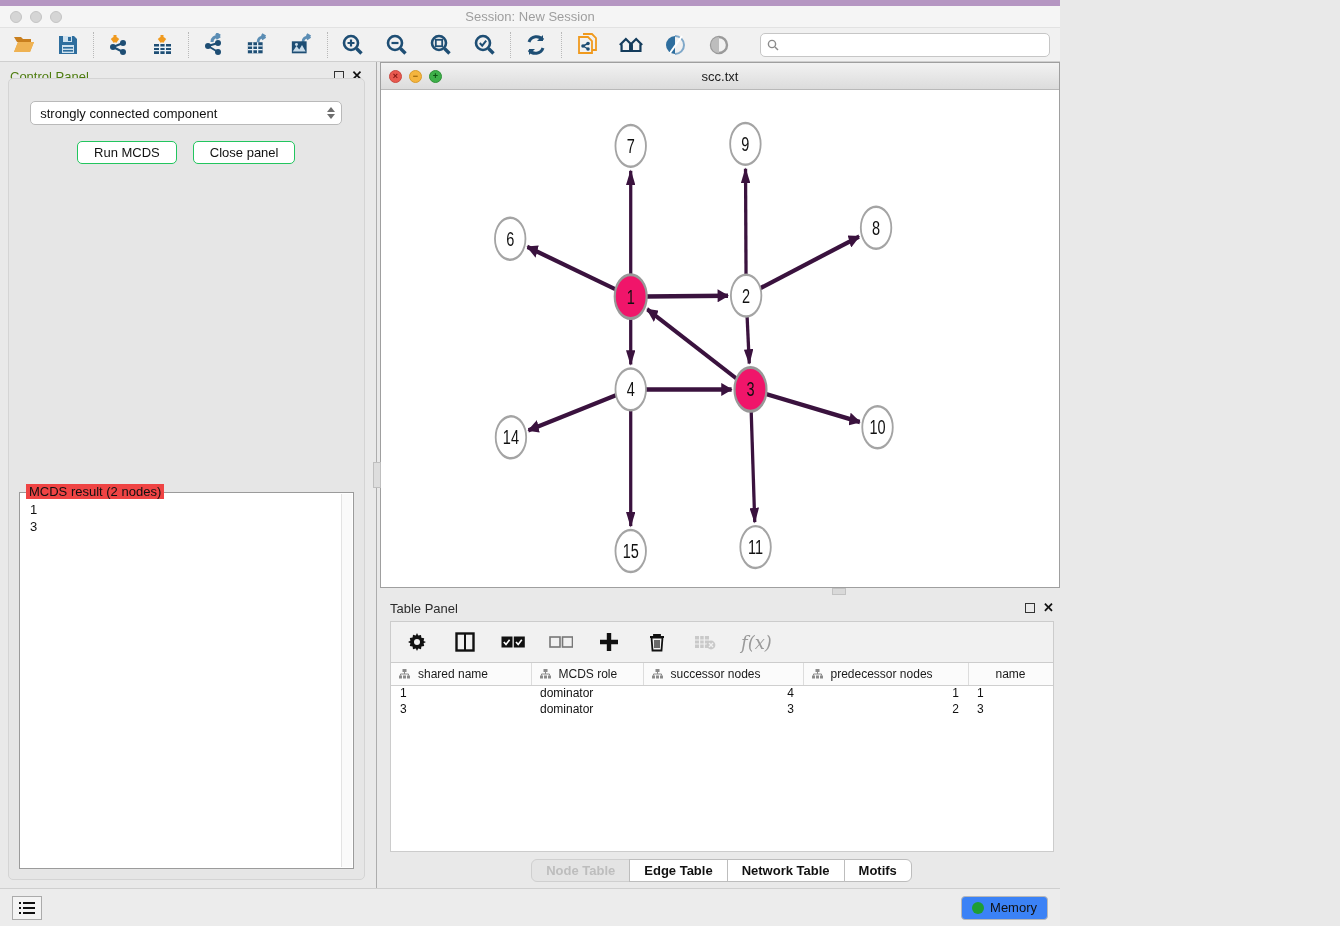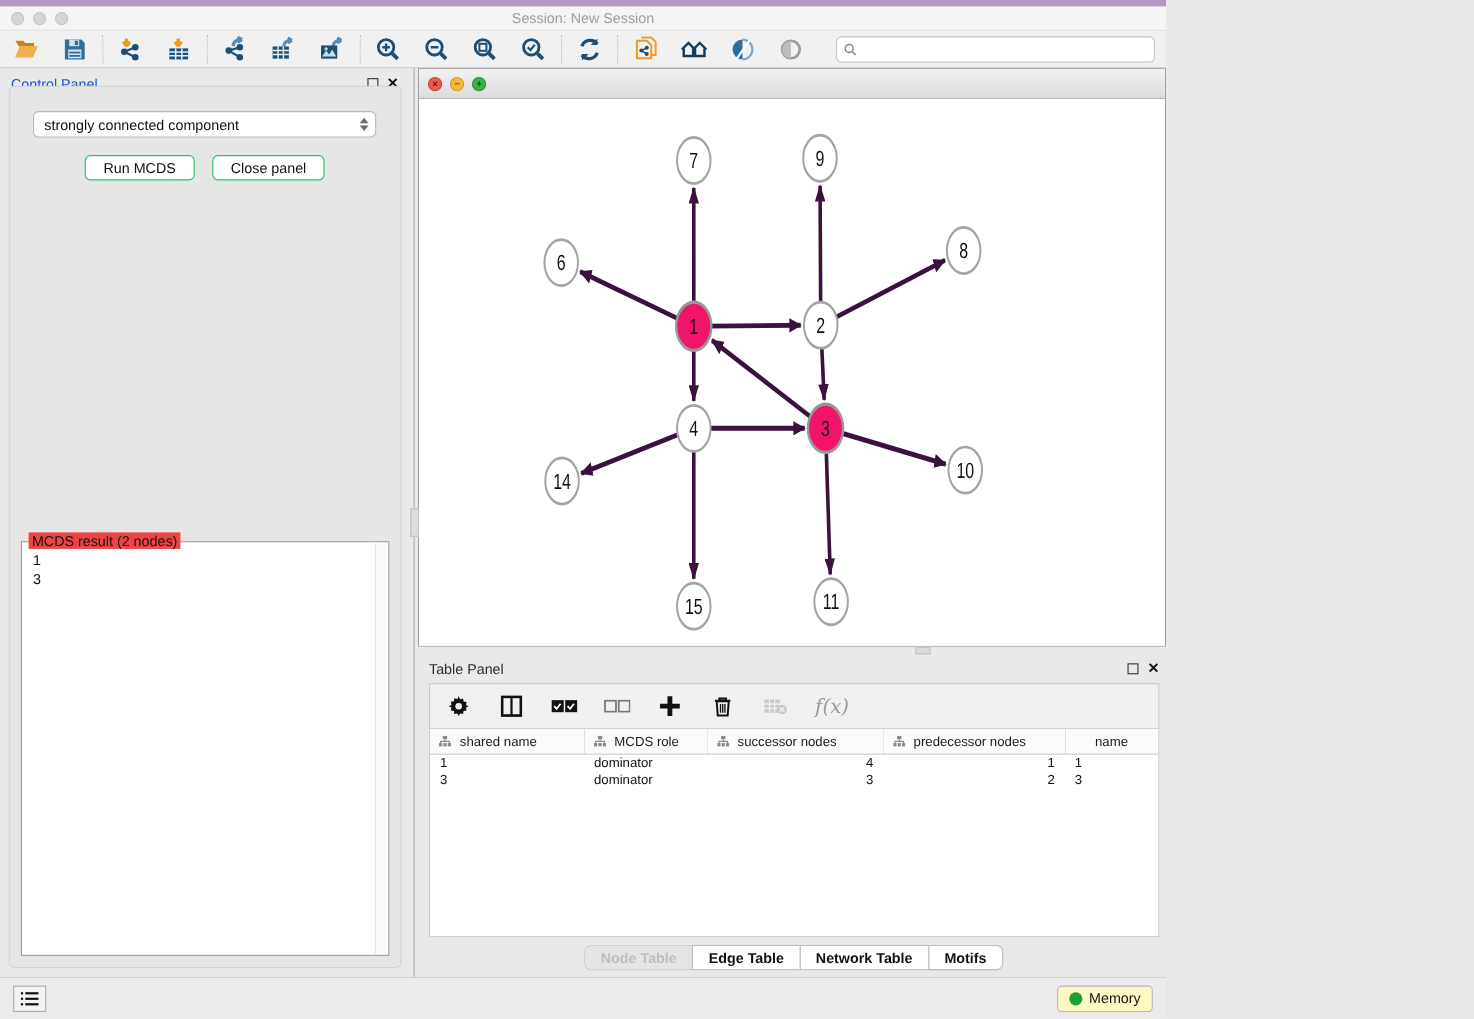--- a/index.html
+++ b/index.html
@@ -24,21 +24,21 @@
   .search-box { width:290px; height:24px; background:#FFFFFF; border:1px solid #C6C6C6; border-radius:5px; display:flex; align-items:center; padding:0 6px; }
   .search-box input { border:none; outline:none; flex:1; font-size:12px; font-family:"Liberation Sans",sans-serif; background:transparent; }
   .mag { width:12px; height:12px; margin-right:4px; }
 
   
   .main { flex:1; display:flex; position:relative; }
 
   
   .control-panel { width:398px; display:flex; flex-direction:column; background:#E9E9E9; }
   .cp-header { height:28px; display:flex; align-items:center; padding:0 10px; }
-  .cp-header .cp-title { font-size:13px; color:#1d4ed8; }
+  .cp-header .cp-title { font-size:13px; color:#4d7c0f; }
   .win-btns { margin-left:auto; display:flex; align-items:center; gap:8px; }
   .wb-max { width:10px; height:10px; border:1.5px solid #333; }
   .wb-close { font-size:13px; font-weight:bold; color:#111; line-height:10px; cursor:pointer; }
   .cp-tabs { display:flex; justify-content:center; margin-top:2px; z-index:2; }
   .seg { border:1px solid #BDBDBD; background:#FFFFFF; font-size:13px; font-weight:bold; color:#111; padding:3px 14px; margin-left:-1px; cursor:pointer; }
   .seg.first { border-radius:6px 0 0 6px; }
   .seg.last  { border-radius:0 6px 6px 0; }
   .seg.muted { background:#E4E4E4; color:#BDBDBD; border-color:#CFCFCF; }
   .cp-body { flex:1; margin:0 8px 8px 8px; margin-top:-12px; padding-top:12px; background:#E6E6E6; border:1px solid #D4D4D4; border-radius:5px; display:flex; flex-direction:column; }
   .opt-label { text-align:center; font-size:13px; color:#1A1A1A; margin-top:26px; }
@@ -88,21 +88,21 @@
   table.grid th { height:22px; background:#FBFBFB; border-right:1px solid #DDDDDD; border-bottom:1px solid #CFCFCF; font-size:12px; font-weight:normal; color:#1A1A1A; text-align:center; position:relative; }
   table.grid th .th-inner { display:flex; align-items:center; justify-content:flex-start; gap:8px; padding:0 8px; }
   table.grid th.center .th-inner { justify-content:center; }
   table.grid td { height:16px; font-size:12px; color:#111; padding:0 9px; white-space:nowrap; }
   .hier-icon { width:11px; height:10px; flex:0 0 auto; }
   .tp-footer { height:36px; display:flex; align-items:center; justify-content:center; }
 
   
   .statusbar { height:38px; background:#ECECEC; border-top:1px solid #CFCFCF; display:flex; align-items:center; padding:0 12px; }
   .list-btn { width:30px; height:24px; background:#F4F4F4; border:1px solid #ABABAB; display:flex; align-items:center; justify-content:center; cursor:pointer; }
-  .memory-btn { margin-left:auto; height:24px; background:#fef9c3; border:1px solid #B8B8B8; border-radius:4px; display:flex; align-items:center; gap:6px; padding:0 10px; font-size:13px; color:#111; cursor:pointer; }
+  .memory-btn { margin-left:auto; height:24px; background:#3b82f6; border:1px solid #B8B8B8; border-radius:4px; display:flex; align-items:center; gap:6px; padding:0 10px; font-size:13px; color:#111; cursor:pointer; }
   .mem-dot { width:12px; height:12px; border-radius:50%; background:#1E9E33; }
 </style>
 </head>
 <body>
 
 <div class="app">
 
   <div class="mac-strip"></div>
 
   <div class="titlebar">
@@ -304,20 +304,21 @@
       <div class="line"></div>
       <div class="grip"></div>
     </div>
 
     <div class="right-side">
       <div class="net-window">
         <div class="net-titlebar">
           <span class="tl tl-close">×</span>
           <span class="tl tl-min">−</span>
           <span class="tl tl-zoom">+</span>
+          <span class="net-title">scc.txt</span>
         </div>
         <div class="net-canvas">
           <svg id="graph-svg" width="100%" height="100%" viewBox="0 0 934 498" preserveAspectRatio="none">
               <defs>
                 <marker id="arrow" viewBox="0 0 12 10" refX="11" refY="5" markerWidth="16" markerHeight="13" markerUnits="userSpaceOnUse" orient="auto">
                   <path d="M0 0 L12 5 L0 10 Z" fill="#3A123E"></path>
                 </marker>
               </defs>
               <line x1="344" y1="187" x2="344" y2="81" stroke="#3A123E" stroke-width="4.5" marker-end="url(#arrow)"></line>
               <line x1="325.1192891575921" y1="200.40312512735147" x2="201.60088855300984" y2="157.24609359081066" stroke="#3A123E" stroke-width="4.5" marker-end="url(#arrow)"></line>

